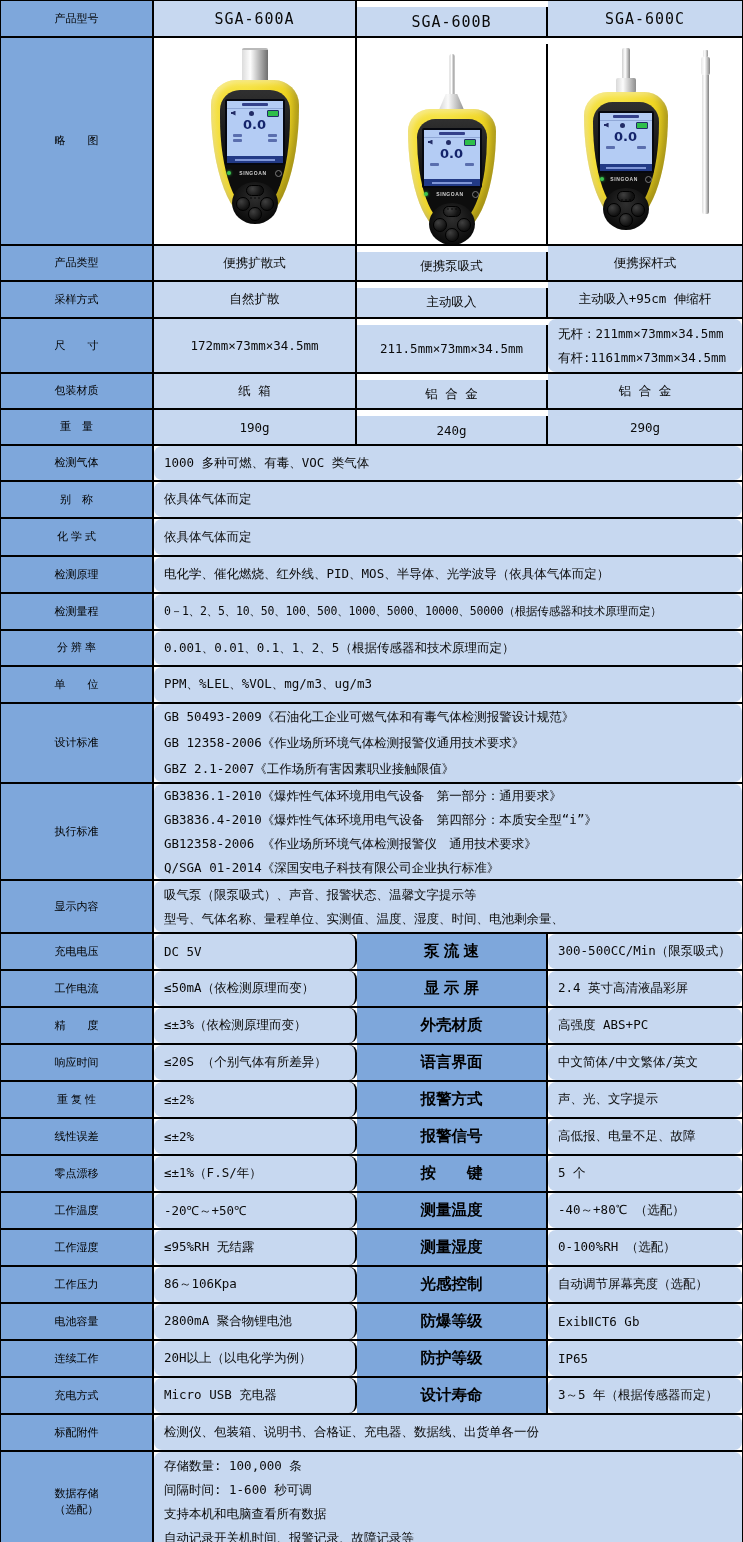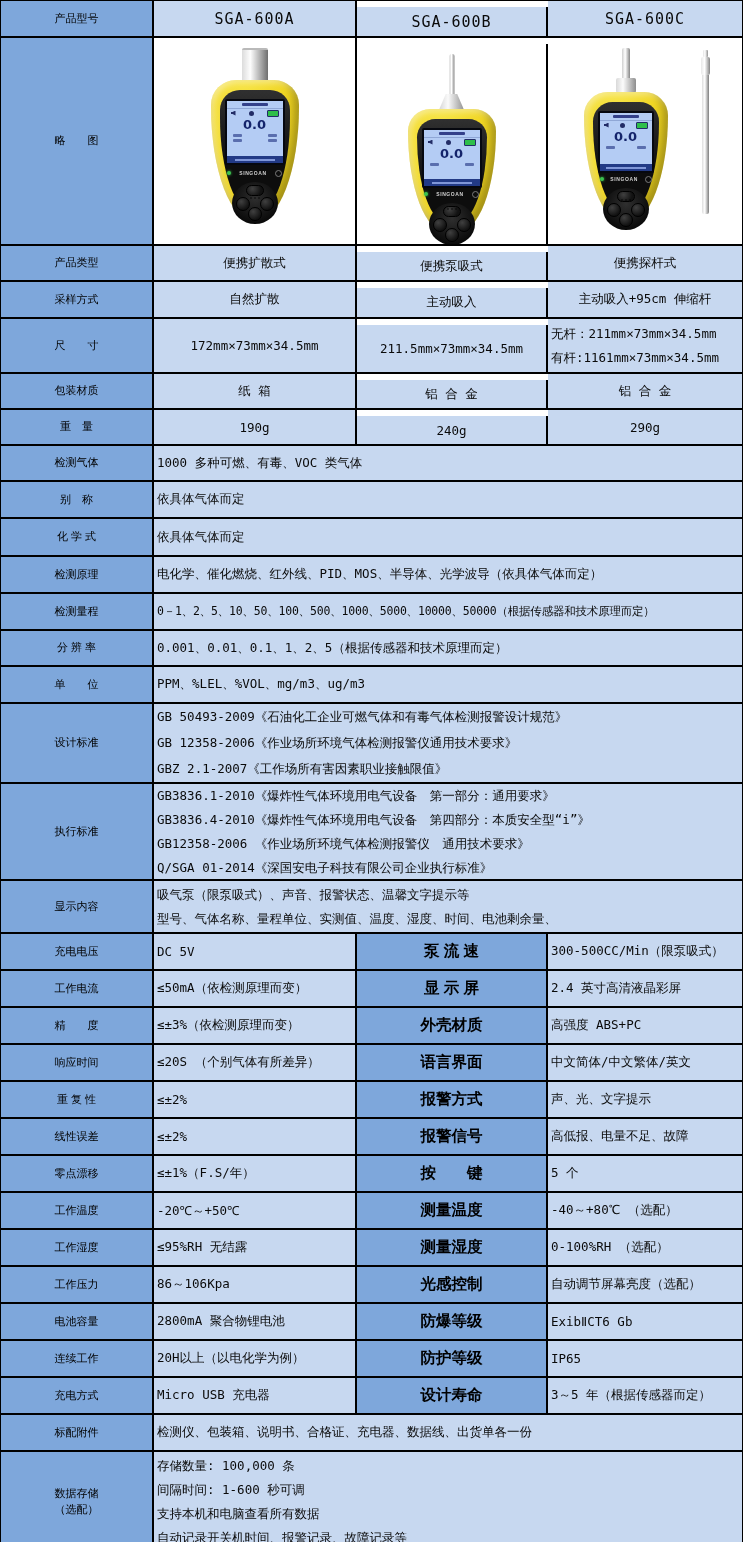--- a/index.html
+++ b/index.html
@@ -9,21 +9,21 @@
   .tr:last-child{border-bottom:none;}
   .td{box-sizing:border-box;border-right:2px solid #000;display:flex;align-items:center;justify-content:center;overflow:hidden;}
   .td:last-child{border-right:none;}
   .lab{width:153px;background:#7EA7DB;font-weight:400;font-size:11px;color:#000;text-align:left;flex-direction:column;line-height:1.4;flex:none;}
   .lab2{width:191px;background:#7EA7DB;font-weight:700;font-size:15.5px;color:#000;text-align:center;flex:none;}
   .va{width:203px;flex:none;}
   .vb{width:191px;flex:none;margin-top:6px;}
   .vc{flex:1;}
   .val{background:#C7D8F0;color:#0a0a0a;font-size:12.5px;font-family:"DejaVu Sans Mono","Liberation Mono",monospace;}
   .model{font-size:15px;letter-spacing:1px;}
-  .lft{justify-content:flex-start;padding-left:3px;padding-right:8px;}
+  .lft{justify-content:flex-start;padding-left:10px;padding-right:8px;border-radius:8px;}
   .ctr{justify-content:center;text-align:center;padding:0 4px;}
   .lines{flex-direction:column;align-items:flex-start;justify-content:center;}
   .lines .line{white-space:nowrap;}
   .lh24 .line{line-height:24px;}
   .lh26 .line{line-height:26px;}
   .tight{font-size:11.5px;letter-spacing:-0.2px;}
   .white{background:#fff;position:relative;padding:0;}
   .h36{height:36px}.h37{height:37px}.h38{height:38px}.h53{height:53px}
   .h55{height:55px}.h80{height:80px}.h97{height:97px}.h99{height:99px}.h200{height:208px}
 

